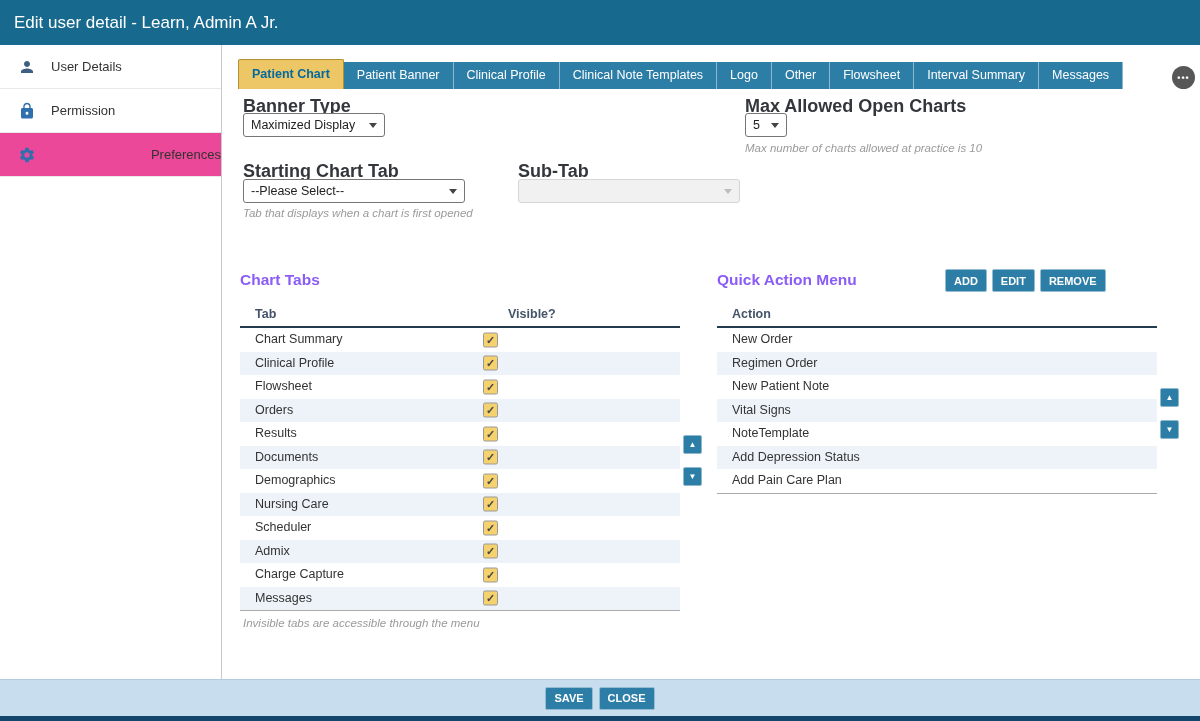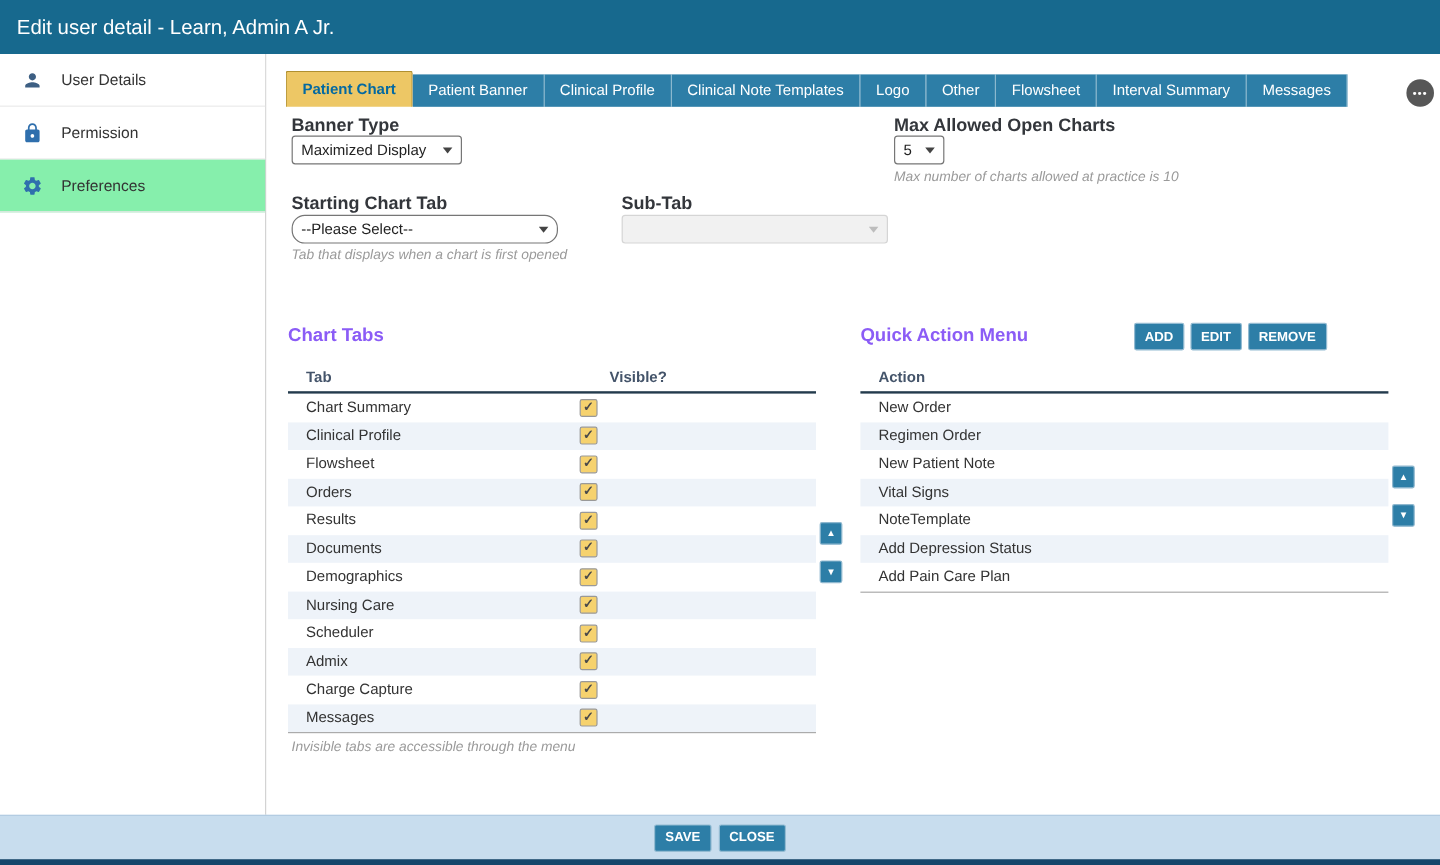--- a/index.html
+++ b/index.html
@@ -6,36 +6,36 @@
   body { font-family: "Liberation Sans", sans-serif; }
   .screen { position: relative; width: 1200px; height: 721px; background: #fff; overflow: hidden; }
 
   .header { position: absolute; top: 0; left: 0; width: 100%; height: 45px; background: #17698E;
             color: #fff; display: flex; align-items: center; padding-left: 14px; font-size: 17px; text-align: right; }
 
   .sidebar { position: absolute; top: 45px; left: 0; width: 222px; height: 634px; background: #fff;
              border-right: 1px solid #C9C9C9; }
   .side-item { height: 44px; display: flex; align-items: center; padding-left: 18px; gap: 15px;
                border-bottom: 1px solid #E8E8E8; cursor: pointer; background: #fff; }
-  .side-item.selected { background: #86efac; }
+  .side-item.selected { background: #ec4899; justify-content: space-between; }
   .side-label { font-size: 13px; color: #333; }
   .side-icon { width: 18px; height: 18px; display: inline-flex; }
 
   .main { position: absolute; top: 45px; left: 222px; width: 978px; height: 634px; background: #fff; overflow: hidden; }
 
   .tabbar { position: absolute; left: 16px; top: 14px; display: flex; align-items: flex-end; white-space: nowrap; }
   .tab { height: 27px; line-height: 27px; padding: 0 13px; background: #2D7EA7; color: #fff; font-size: 12.5px;
          border-right: 1px solid rgba(255,255,255,0.45); cursor: pointer; }
   .tab.active { height: 30px; line-height: 28px; background: #EDC765; color: #0369a1; font-weight: bold;
                 border: 1px solid #B09030; border-bottom: none; border-radius: 2px 2px 0 0; }
   .overflow-btn { position: absolute; left: 950px; top: 21px; width: 23px; height: 23px; border-radius: 50%;
                   background: #575757; color: #fff; border: none; font-size: 9px; font-weight: bold;
                   letter-spacing: 1px; cursor: pointer; z-index: 5; font-family: inherit; }
 
-  .field-label { position: absolute; font-size: 15px; font-weight: bold; color: #33363B; }
+  .field-label { position: absolute; font-size: 18px; font-weight: bold; color: #33363B; }
   .hint { position: absolute; font-size: 11.5px; font-style: italic; color: #9A9A9A; }
 
   .select { position: absolute; height: 24px; background: #fff; border: 1px solid #767676; border-radius: 3px;
             display: flex; align-items: center; justify-content: space-between; padding: 0 7px;
             font-size: 12.5px; color: #222; cursor: pointer; }
   .select-arrow { width: 0; height: 0; border-left: 4px solid transparent; border-right: 4px solid transparent;
                   border-top: 5px solid #444; margin-left: 8px; flex: none; }
   .select.disabled { background: #F1F1F1; border-color: #D5D5D5; cursor: default; }
   .select.disabled .select-arrow { border-top-color: #BDBDBD; }
 
@@ -124,21 +124,21 @@
     </div>
 
     <div class="field-label" style="left:523px; top:51px;">Max Allowed Open Charts</div>
     <div class="select" style="left:523px; top:68px; width:42px;">
       <span>5</span>
       <span class="select-arrow"></span>
     </div>
     <div class="hint" style="left:523px; top:97px;">Max number of charts allowed at practice is 10</div>
 
     <div class="field-label" style="left:21px; top:116px;">Starting Chart Tab</div>
-    <div class="select" style="left:21px; top:134px; width:222px;border-radius:11px;">
+    <div class="select" style="left:21px; top:134px; width:222px;">
       <span>--Please Select--</span>
       <span class="select-arrow"></span>
     </div>
     <div class="hint" style="left:21px; top:162px;">Tab that displays when a chart is first opened</div>
 
     <div class="field-label" style="left:296px; top:116px;">Sub-Tab</div>
     <div class="select disabled" style="left:296px; top:134px; width:222px;">
       <span></span>
       <span class="select-arrow"></span>
     </div>

